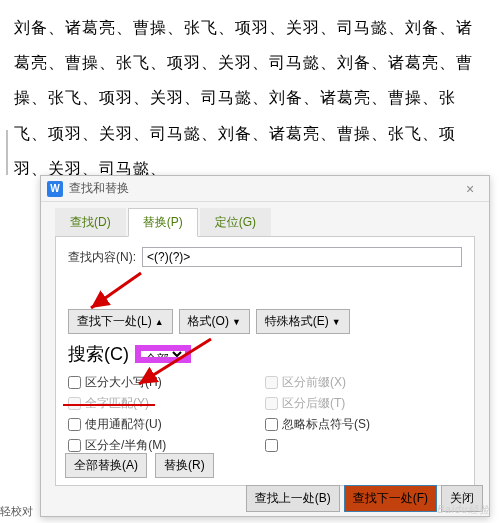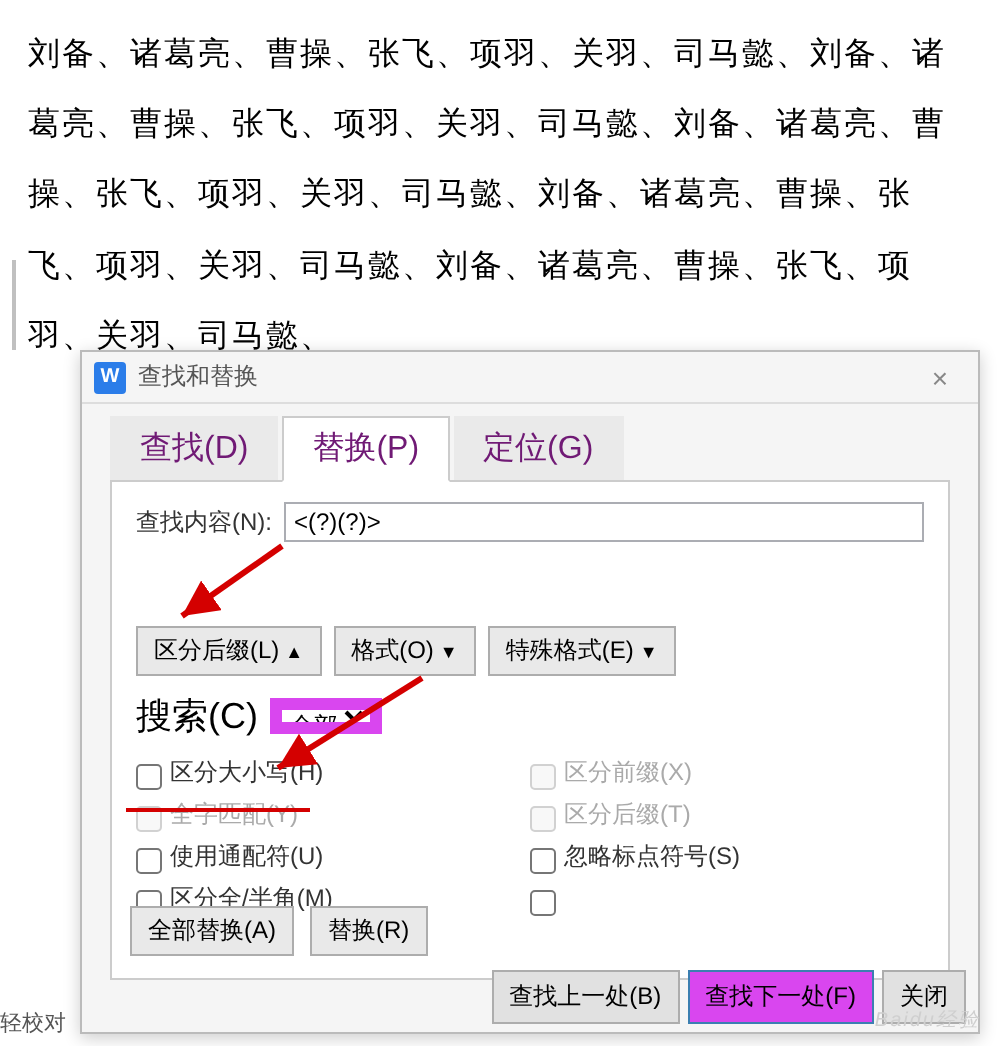--- a/index.html
+++ b/index.html
@@ -4,41 +4,41 @@
 <style>
 *{box-sizing:border-box;margin:0;padding:0}
 body{font-family:"Microsoft YaHei",SimSun,sans-serif;font-size:12px;background:#fff;width:500px;height:523px;overflow:hidden;position:relative}
 .doc{padding:10px 14px;font-family:SimSun,serif;font-size:16px;line-height:2.2;color:#000;letter-spacing:1px}
 .dialog{position:absolute;left:40px;top:175px;width:450px;height:342px;background:#f5f5f5;border:1px solid #bbb;box-shadow:0 2px 8px rgba(0,0,0,0.2)}
 .titlebar{display:flex;align-items:center;height:26px;padding:0 6px;background:#f5f5f5;border-bottom:1px solid #ddd}
 .appicon{width:16px;height:16px;background:#2b7de9;border-radius:2px;display:flex;align-items:center;justify-content:center;color:#fff;font-size:10px;font-weight:bold;margin-right:6px}
 .title{flex:1;color:#555;font-size:12px}
 .close{width:26px;text-align:center;color:#888;font-size:14px;cursor:pointer}
 .tabs{display:flex;padding:6px 14px 0;background:#f5f5f5}
-.tab{padding:5px 14px;font-size:16px;color:#701a75;border:1px solid transparent;cursor:pointer;background:#eaeaea;margin-right:2px}
+.tab{padding:5px 14px;font-size:12px;color:#4d7c0f;border:1px solid transparent;cursor:pointer;background:#eaeaea;margin-right:2px}
 .tab.active{background:#fff;border:1px solid #ccc;border-bottom:1px solid #fff;position:relative;z-index:2}
 .panel{background:#fff;margin:0 14px 8px;border:1px solid #ccc;padding:10px 12px;position:relative;top:-1px;height:250px}
 .row{display:flex;align-items:center;margin-bottom:6px}
 .row label{width:74px;font-size:12px;color:#333}
 .row input[type=text]{flex:1;height:20px;border:1px solid #abadb3;padding:0 4px;font-size:12px;background:#fff}
 .gap{height:26px}
 .btnrow{display:flex;gap:6px;margin:10px 0 8px}
 .btn{border:1px solid #adadad;background:#e9e9e9;padding:3px 8px;font-size:12px;cursor:pointer;display:inline-flex;align-items:center;gap:3px}
 .btn .caret{font-size:9px}
 .srow{display:flex;align-items:center;margin:6px 0}
 .srow label{font-size:18px;margin-right:6px}
 .srow select{border:6px solid #d946ef;height:18px;font-size:12px;width:56px;background:#fff}
 .checks{display:flex;flex-wrap:wrap;margin-top:2px}
-.chk{width:50%;display:flex;align-items:flex-end;font-size:12px;color:#333;padding:2px 0}
+.chk{width:50%;display:flex;align-items:center;font-size:12px;color:#333;padding:2px 0}
 .chk.dis{color:#aaa}
 .chk input{margin-right:4px}
 .bottomrow{position:absolute;left:24px;bottom:38px;display:flex;gap:8px}
 .footer{position:absolute;right:6px;bottom:4px;display:flex;gap:4px}
 .fbtn{border:1px solid #adadad;background:#e1e1e1;padding:4px 8px;font-size:12px;cursor:pointer}
-.fbtn.primary{border:1px solid #3c7fb1;background:#d946ef}
+.fbtn.primary{border:1px solid #3c7fb1;background:#c2410c}
 .arrow{position:absolute;pointer-events:none}
 .arrow svg{overflow:visible}
 .watermark{position:absolute;right:10px;bottom:6px;font-size:10px;color:#cfcfcf;font-style:italic;letter-spacing:1px}
 .sidetext{position:absolute;left:0;bottom:4px;font-size:11px;color:#555;writing-mode:horizontal-tb}
 .doc-margin{position:absolute;left:6px;top:130px;height:45px;border-left:2px solid #c0c0c0}
 </style>
 </head>
 <body>
 
 <div class="doc">刘备、诸葛亮、曹操、张飞、项羽、关羽、司马懿、刘备、诸葛亮、曹操、张飞、项羽、关羽、司马懿、刘备、诸葛亮、曹操、张飞、项羽、关羽、司马懿、刘备、诸葛亮、曹操、张飞、项羽、关羽、司马懿、刘备、诸葛亮、曹操、张飞、项羽、关羽、司马懿、</div>
@@ -59,21 +59,21 @@
 
   <div class="panel">
     <div class="row">
       <label>查找内容(N):</label>
       <input type="text" value="&lt;(?)(?)&gt;" style="">
     </div>
     <div class="gap"></div>
 
     <div class="btnrow">
       <button class="btn">
-        <span>区分后缀(L)</span>
+        <span>查找下一处(L)</span>
         <span class="caret">▲</span>
       </button>
       <button class="btn">
         <span>格式(O)</span>
         <span class="caret">▼</span>
       </button>
       <button class="btn">
         <span>特殊格式(E)</span>
         <span class="caret">▼</span>
       </button>

